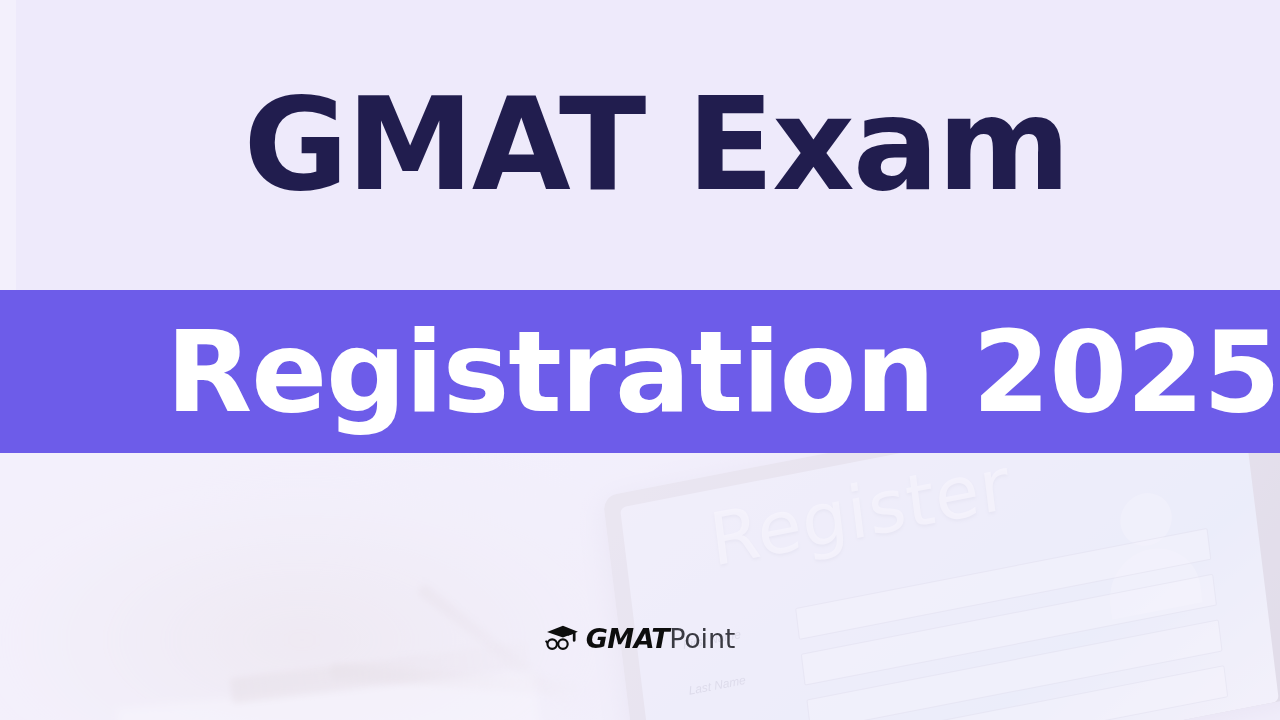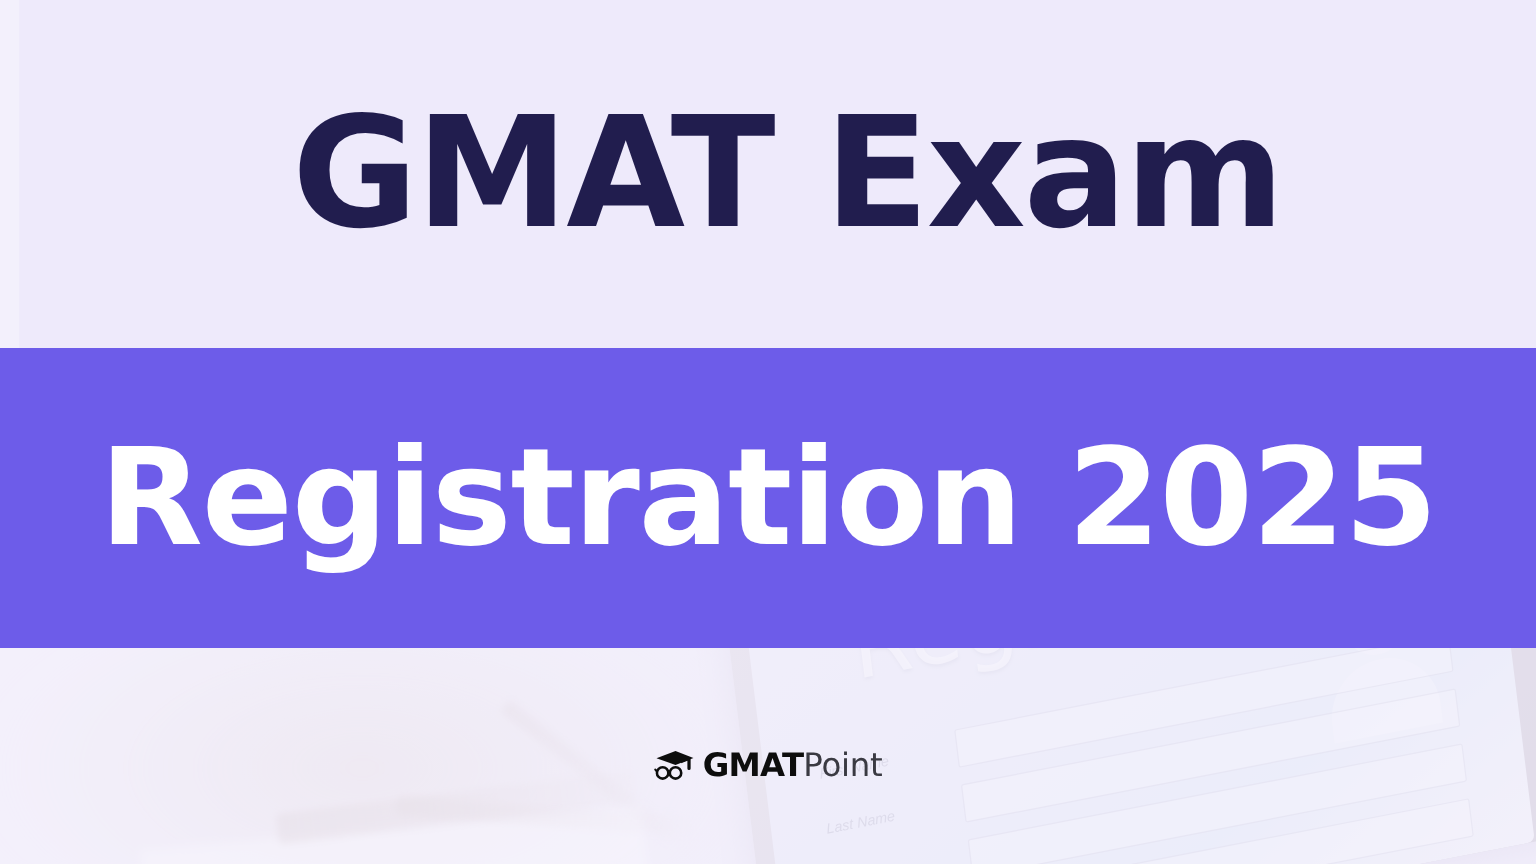--- a/index.html
+++ b/index.html
@@ -237,25 +237,25 @@
     white-space: nowrap;
     font-family: "DejaVu Sans", sans-serif;
   }
 
   
   .purple-band {
     position: absolute;
     left: 0;
     top: 290px;
     width: 1280px;
-    height: 250px;
+    height: 163px;
     background: #6d5ce9;
     display: flex;
     align-items: center;
-    justify-content: center;
+    justify-content: flex-end;
     overflow: hidden;
   }
   .title-sub {
     font-size: 112px;
     font-weight: 700;
     color: #ffffff;
     letter-spacing: -1px;
     line-height: 1;
     white-space: nowrap;
     font-family: "DejaVu Sans", sans-serif;
@@ -282,20 +282,21 @@
     display: flex;
     align-items: baseline;
     font-size: 27px;
     line-height: 1;
   }
   .logo-gmat {
     font-weight: 700;
     color: #0d0d0d;
     letter-spacing: -0.6px;
     font-family: "DejaVu Sans", sans-serif;
+    font-style: italic;
   }
   .logo-point {
     font-weight: 400;
     color: #3a3a42;
     letter-spacing: -0.2px;
     font-family: "DejaVu Sans", sans-serif;
   }
 </style>
 </head>
 <body>

